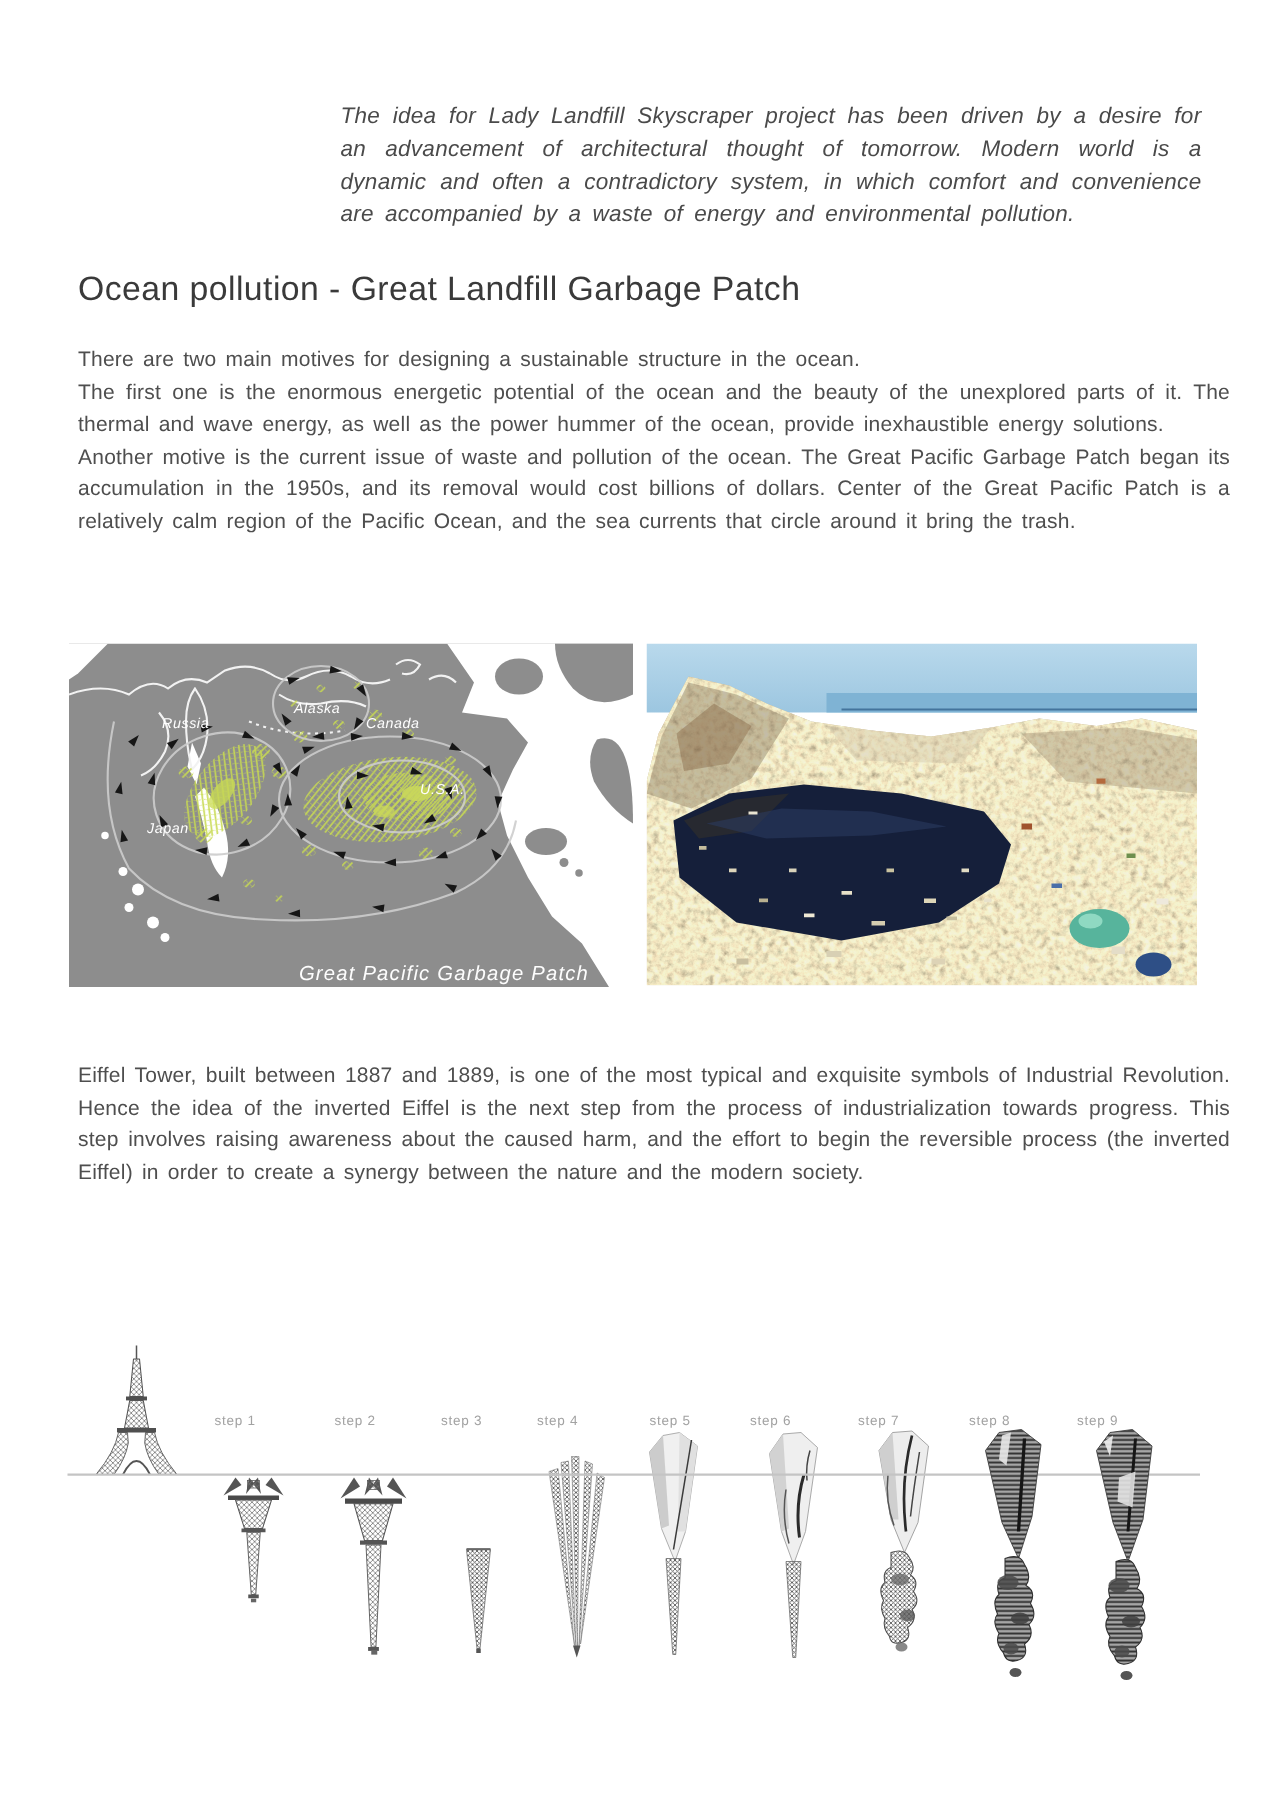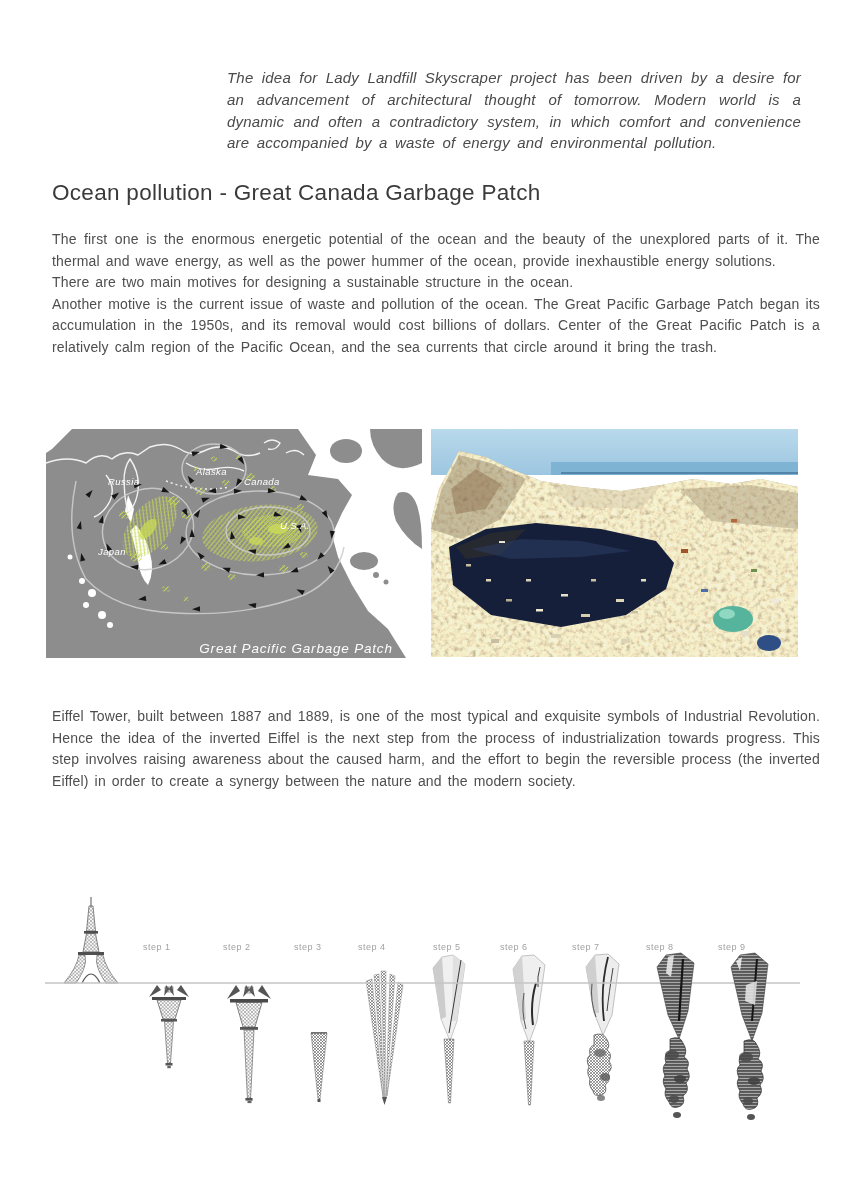--- a/index.html
+++ b/index.html
@@ -30,25 +30,25 @@
   .map-caption{font-style:italic;font-size:13.5px;fill:#fdfdfd;letter-spacing:.8px;}
   .step-label{font-size:9px;fill:#a2a2a2;letter-spacing:.5px;}
 </style>
 </head>
 <body>
 
 <div class="page">
 
   <p class="intro">The idea for Lady Landfill Skyscraper project has been driven by a desire for an advancement of architectural thought of tomorrow. Modern world is a dynamic and often a contradictory system, in which comfort and convenience are accompanied by a waste of energy and environmental pollution.</p>
 
-  <h1 class="heading">Ocean pollution - Great Canada Garbage Patch</h1>
+  <h1 class="heading">Ocean pollution - Great Landfill Garbage Patch</h1>
 
   <div class="body-block" id="block1">
+    <p>There are two main motives for designing a sustainable structure in the ocean.</p>
     <p>The first one is the enormous energetic potential of the ocean and the beauty of the unexplored parts of it. The thermal and wave energy, as well as the power hummer of the ocean, provide inexhaustible energy solutions.</p>
-    <p>There are two main motives for designing a sustainable structure in the ocean.</p>
     <p>Another motive is the current issue of waste and pollution of the ocean. The Great Pacific Garbage Patch began its accumulation in the 1950s, and its removal would cost billions of dollars. Center of the Great Pacific Patch is a relatively calm region of the Pacific Ocean, and the sea currents that circle around it bring the trash.</p>
   </div>
 
   <svg class="figure" id="map-fig" width="376" height="229" viewBox="0 0 376 229">
     <defs>
       <pattern id="grn" width="5" height="5" patternUnits="userSpaceOnUse">
         <path d="M0 5 L5 0" stroke="#c8da52" stroke-width="1.1"></path>
         <path d="M0 0 L5 5" stroke="#c8da52" stroke-width="0.6" opacity="0.7"></path>
       </pattern>
       <path id="arr" d="M-4,-2.6 L4,0 L-4,2.6 Z" fill="#161616"></path>

